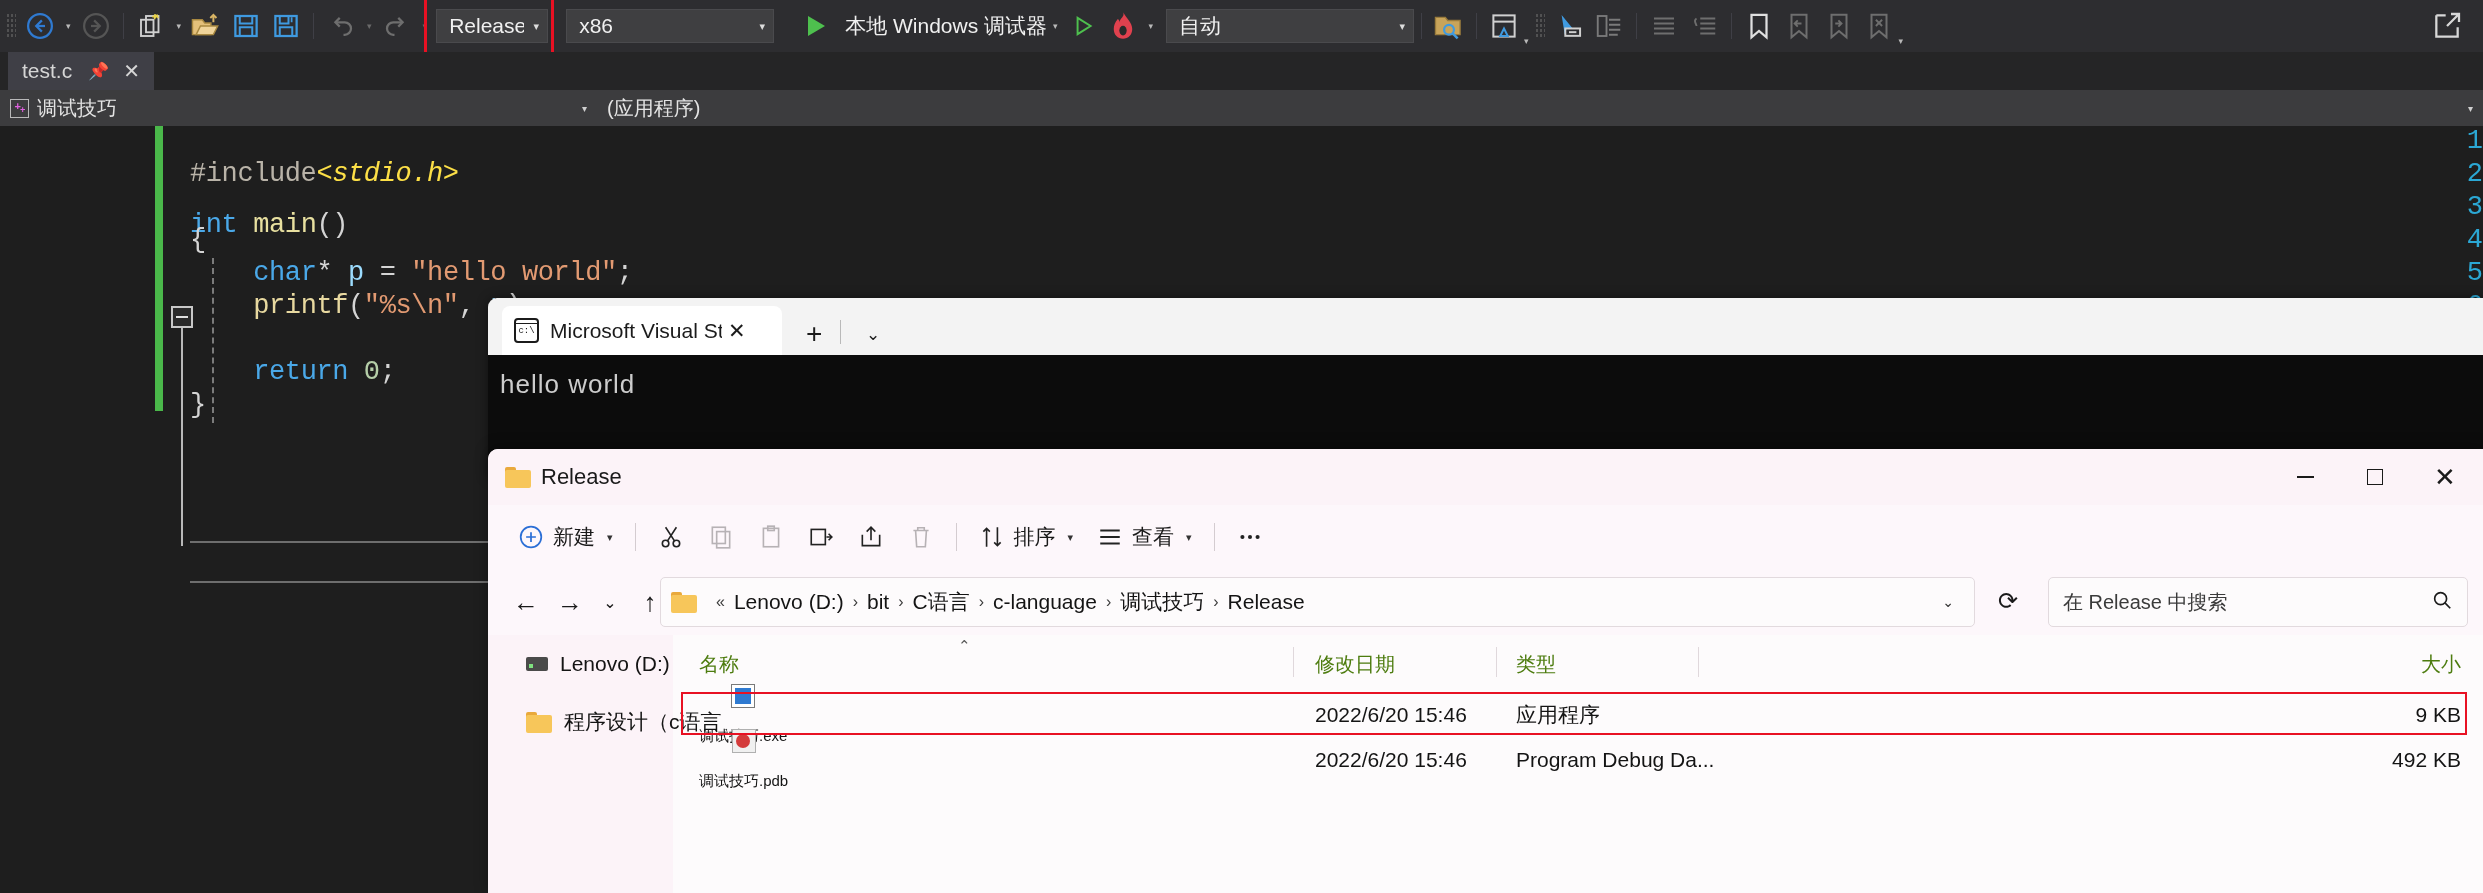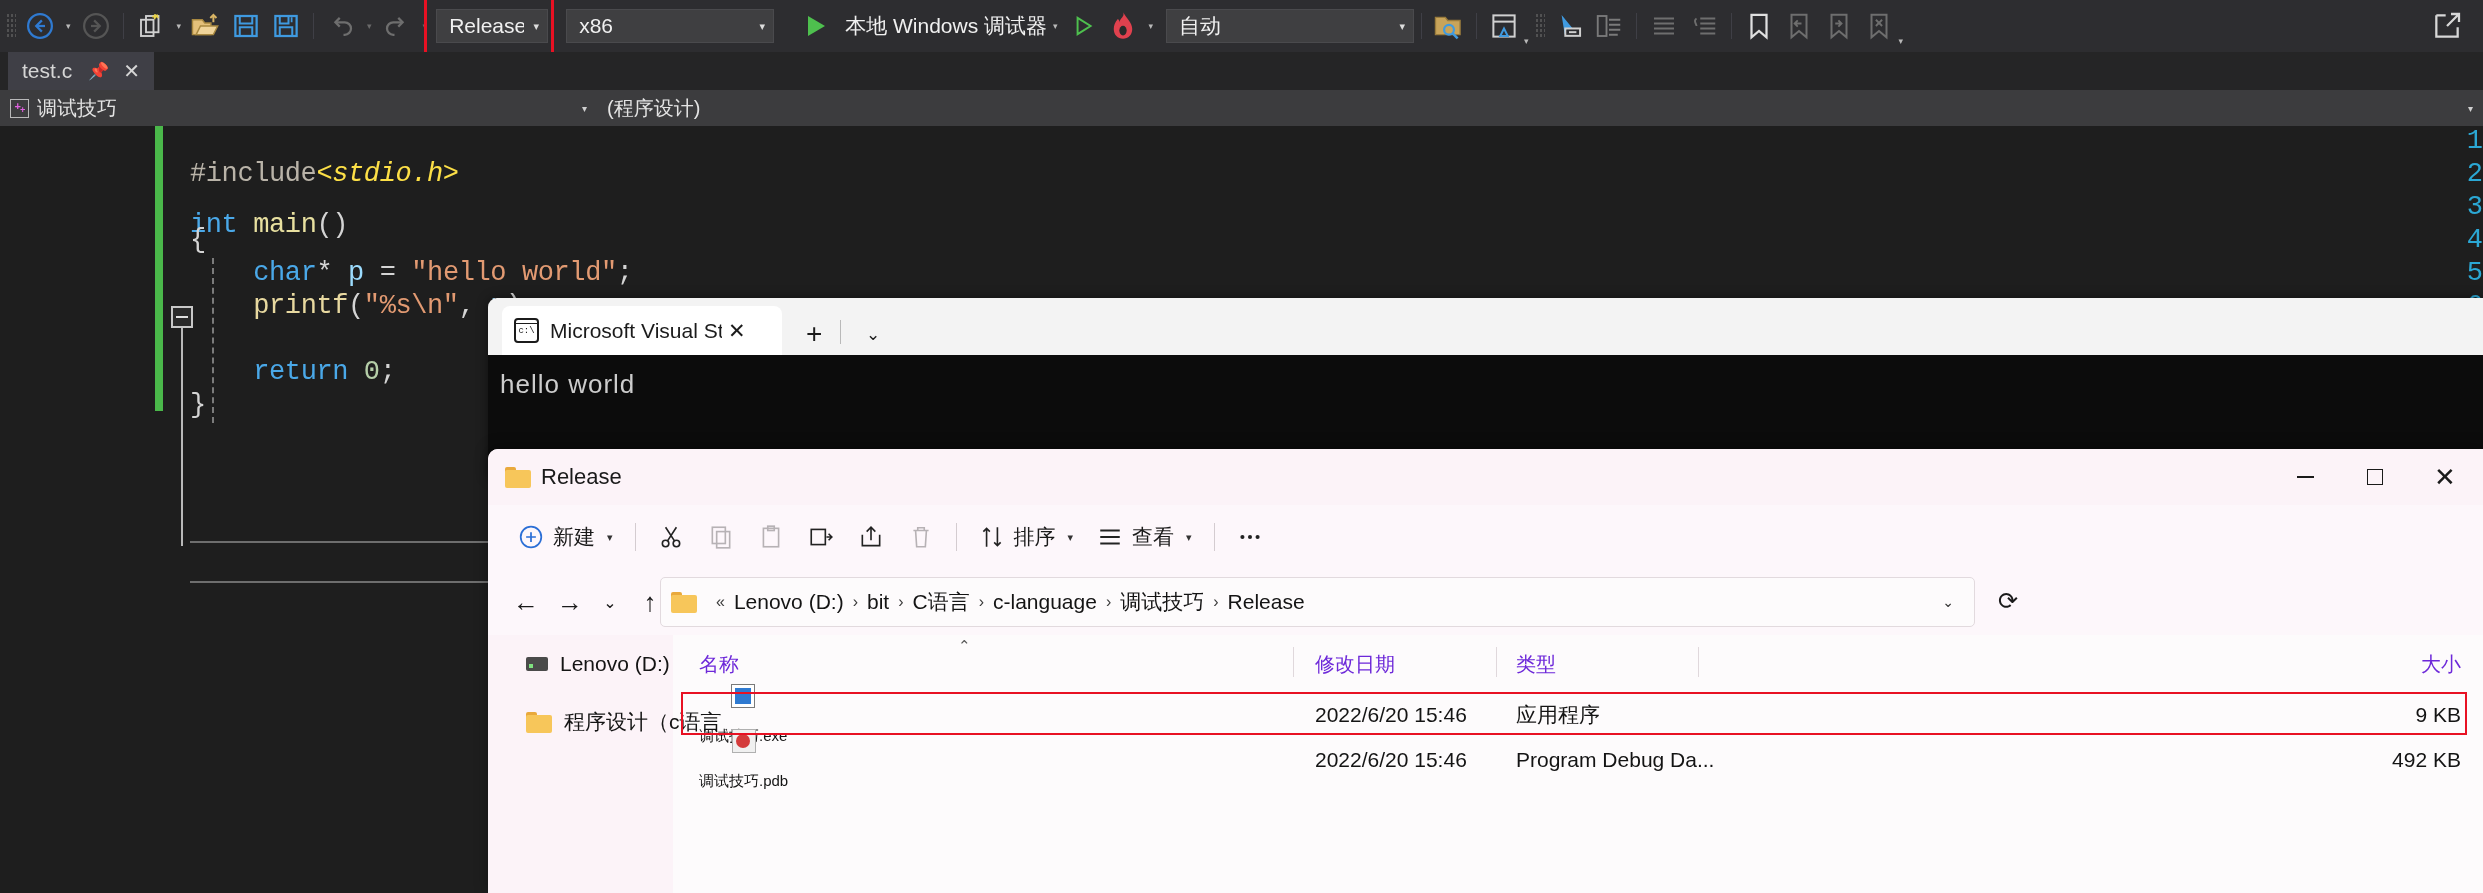--- a/index.html
+++ b/index.html
@@ -155,21 +155,21 @@
 
   #exp-content{position:absolute;left:0;top:186px;width:1995px;height:258px;background:#fdfbfc;}
   #exp-sidebar{position:absolute;left:0;top:0;width:185px;height:258px;background:#fcf3f8;}
   .side-item{display:flex;align-items:center;gap:12px;height:58px;padding-left:38px;
     font-size:21px;color:#141414;white-space:nowrap;}
   .drive-ico{width:22px;height:14px;background:#4a4a4a;border-radius:2px;position:relative;flex:none;}
   .drive-ico::after{content:"";position:absolute;left:3px;bottom:3px;width:4px;height:4px;background:#7fe07f;}
 
   #exp-list{position:absolute;left:185px;top:0;width:1810px;height:258px;}
   #listheader{position:absolute;left:0;top:0;width:1810px;height:52px;display:flex;align-items:center;}
-  .colh{font-size:20px;color:#6d28d9;position:absolute;top:16px;text-align:right;}
+  .colh{font-size:20px;color:#4d7c0f;position:absolute;top:16px;text-align:right;}
   .colsep{position:absolute;top:12px;width:1px;height:30px;background:#e0d8dc;}
   #sortcaret{position:absolute;left:285px;top:2px;font-size:15px;color:#555;}
   .row{position:absolute;left:0;width:1810px;height:50px;display:flex;align-items:center;}
   .row .cell-name{position:absolute;left:26px;display:flex;align-items:center;gap:19px;
     font-size:15px;color:#141414;flex-direction:column;}
   .row .cell-date{position:absolute;left:642px;font-size:21px;color:#141414;}
   .row .cell-type{position:absolute;left:843px;font-size:21px;color:#141414;}
   .row .cell-size{position:absolute;right:22px;font-size:21px;color:#141414;}
   .exe-ico{width:24px;height:24px;background:#fff;border:1.5px solid #7a7a7a;
     box-sizing:border-box;position:relative;flex:none;}
@@ -394,21 +394,21 @@
 
 <div id="navbar">
   <div class="navcombo" style="width:597px;">
     <span class="nv">
       <span class="cppicon">+<sub>+</sub></span>
       <span>调试技巧</span>
     </span>
     <span class="nc">▾</span>
   </div>
   <div class="navcombo" style="width:1886px;">
-    <span class="nv">(程序设计)</span>
+    <span class="nv">(应用程序)</span>
     <span class="nc">▾</span>
   </div>
 </div>
 
 <div id="editor">
   <div id="editor-bg"></div>
   <div id="gutter"></div>
 
   <div class="lnum" style="top:0px;">1</div>
   <div class="lnum" style="top:33px;">2</div>
@@ -578,20 +578,29 @@
       <span class="crumb">c-language</span>
       <span class="crumb-sep">›</span>
       <span class="crumb">调试技巧</span>
       <span class="crumb-sep">›</span>
       <span class="crumb">Release</span>
       <span id="addr-caret">⌄</span>
     </div>
 
     <div id="refresh-btn"><span>⟳</span></div>
 
+    <div id="searchbox">
+      <span class="ph">在 Release 中搜索</span>
+      <span class="mag">
+        <svg width="22" height="22" viewBox="0 0 24 24">
+            <circle cx="10.5" cy="10.5" r="6.5" fill="none" stroke="#1a1a1a" stroke-width="1.8"></circle>
+            <path d="M15.5 15.5L21 21" stroke="#1a1a1a" stroke-width="1.8"></path>
+          </svg>
+      </span>
+    </div>
   </div>
 
   <div id="exp-content">
 
     <div id="exp-sidebar">
       <div class="side-item">
         <span class="drive-ico"></span>
         <span>Lenovo (D:)</span>
       </div>
       <div class="side-item">

